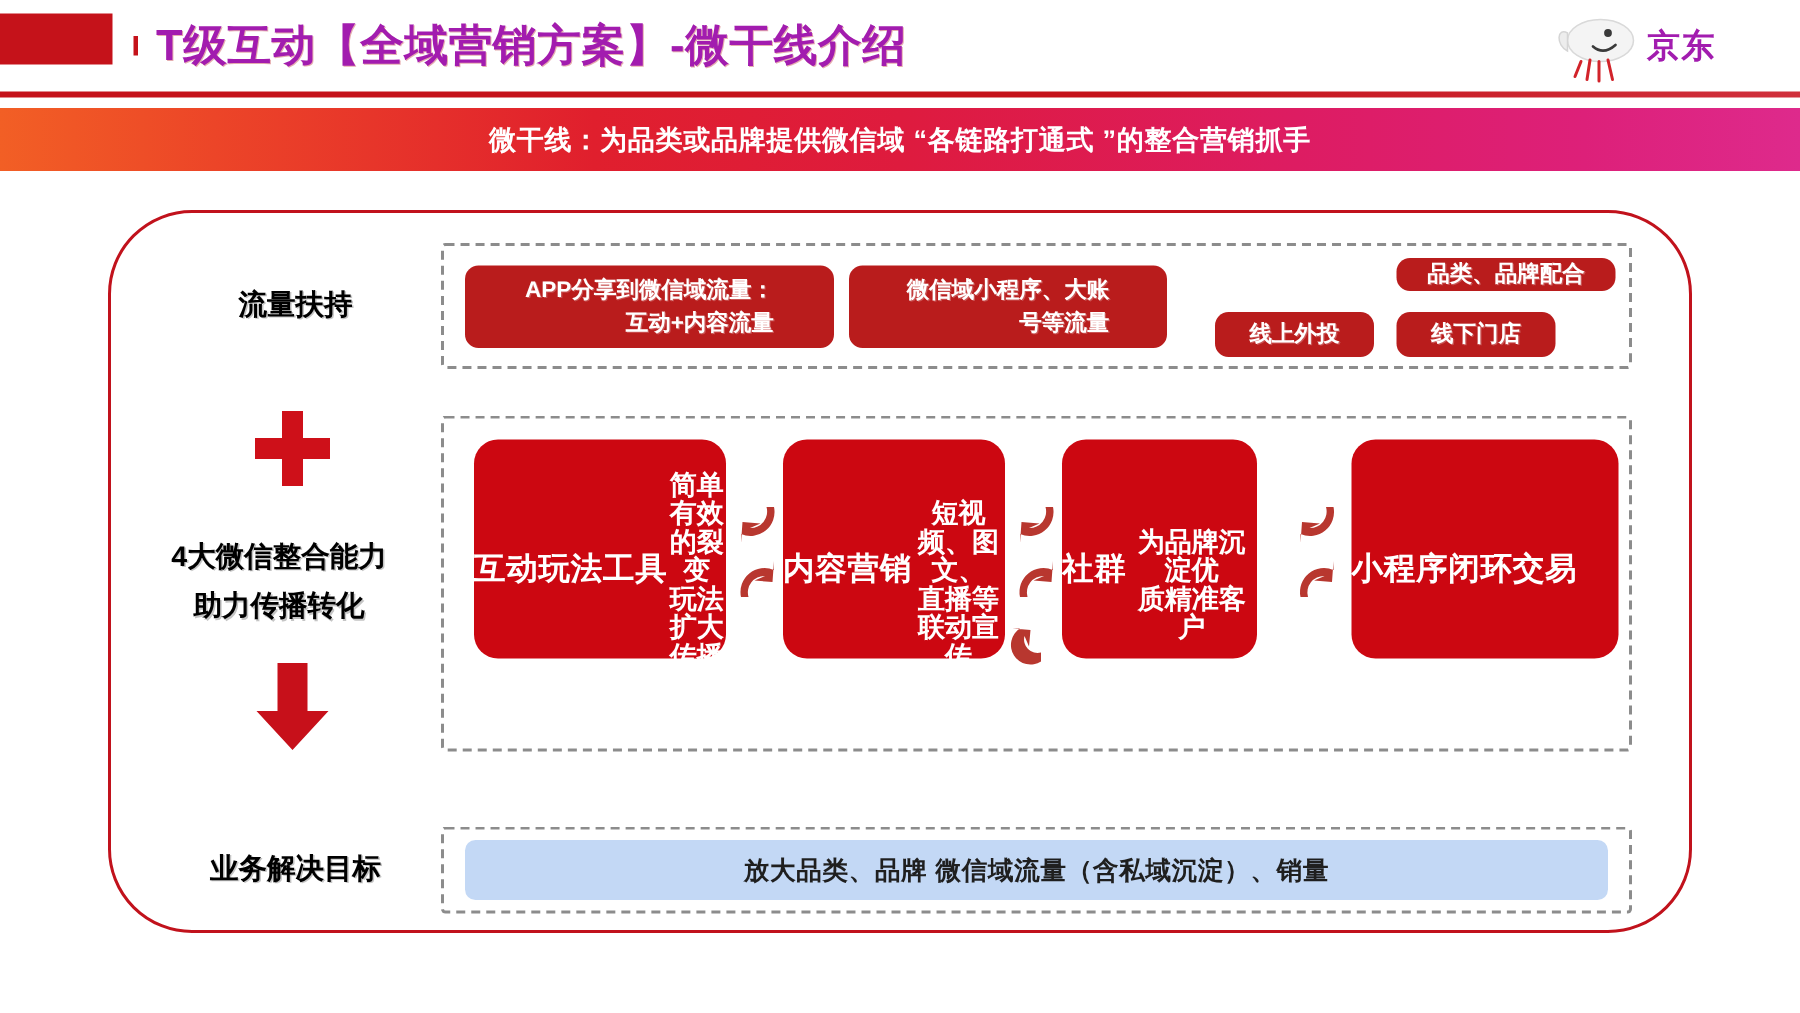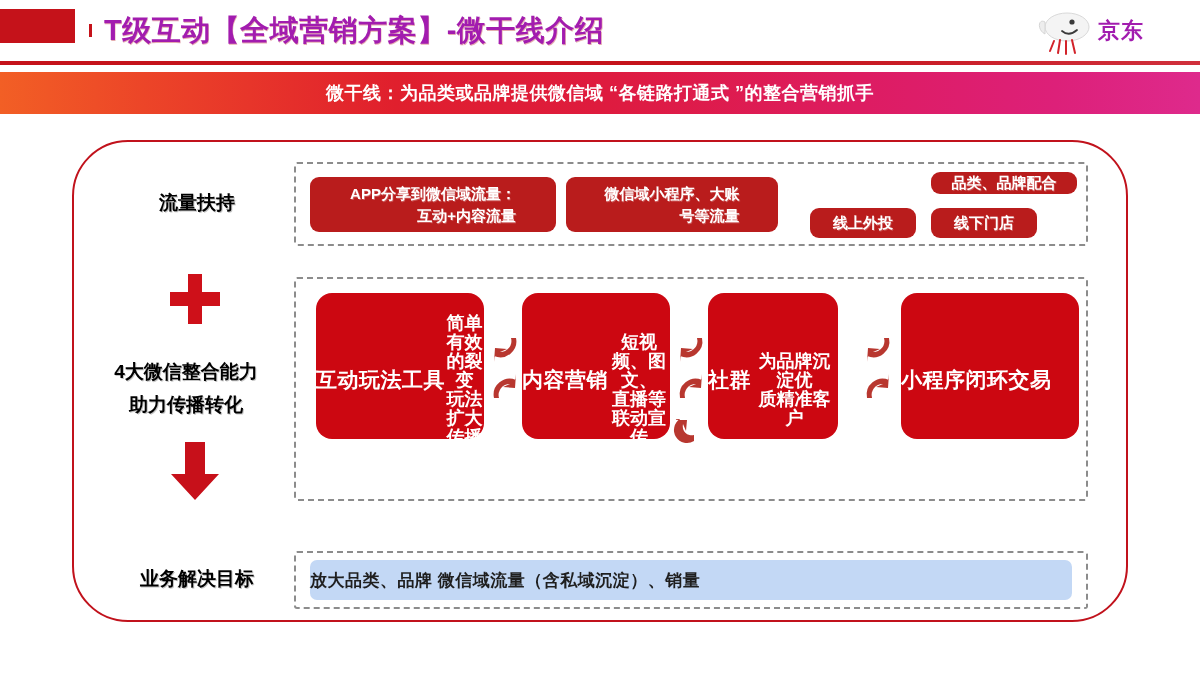--- a/index.html
+++ b/index.html
@@ -154,21 +154,21 @@
   #pink-banner-text {
     font-size: 16px; font-weight: bold; color: #ffffff;
     letter-spacing: 0.5px; white-space: nowrap;
   }
 
   
   #blue-box {
     position: absolute; left: 310px; top: 560px;
     width: 762px; height: 40px;
     background: #C3D8F5; border-radius: 7px;
-    display: flex; align-items: center; justify-content: flex-start;
+    display: flex; align-items: center; justify-content: center;
   }
   #blue-box-text {
     font-size: 17px; font-weight: bold; color: #1f1f1f;
     letter-spacing: 0.5px; white-space: nowrap;
   }
 </style>
 </head>
 <body>
 
 <div id="slide">

